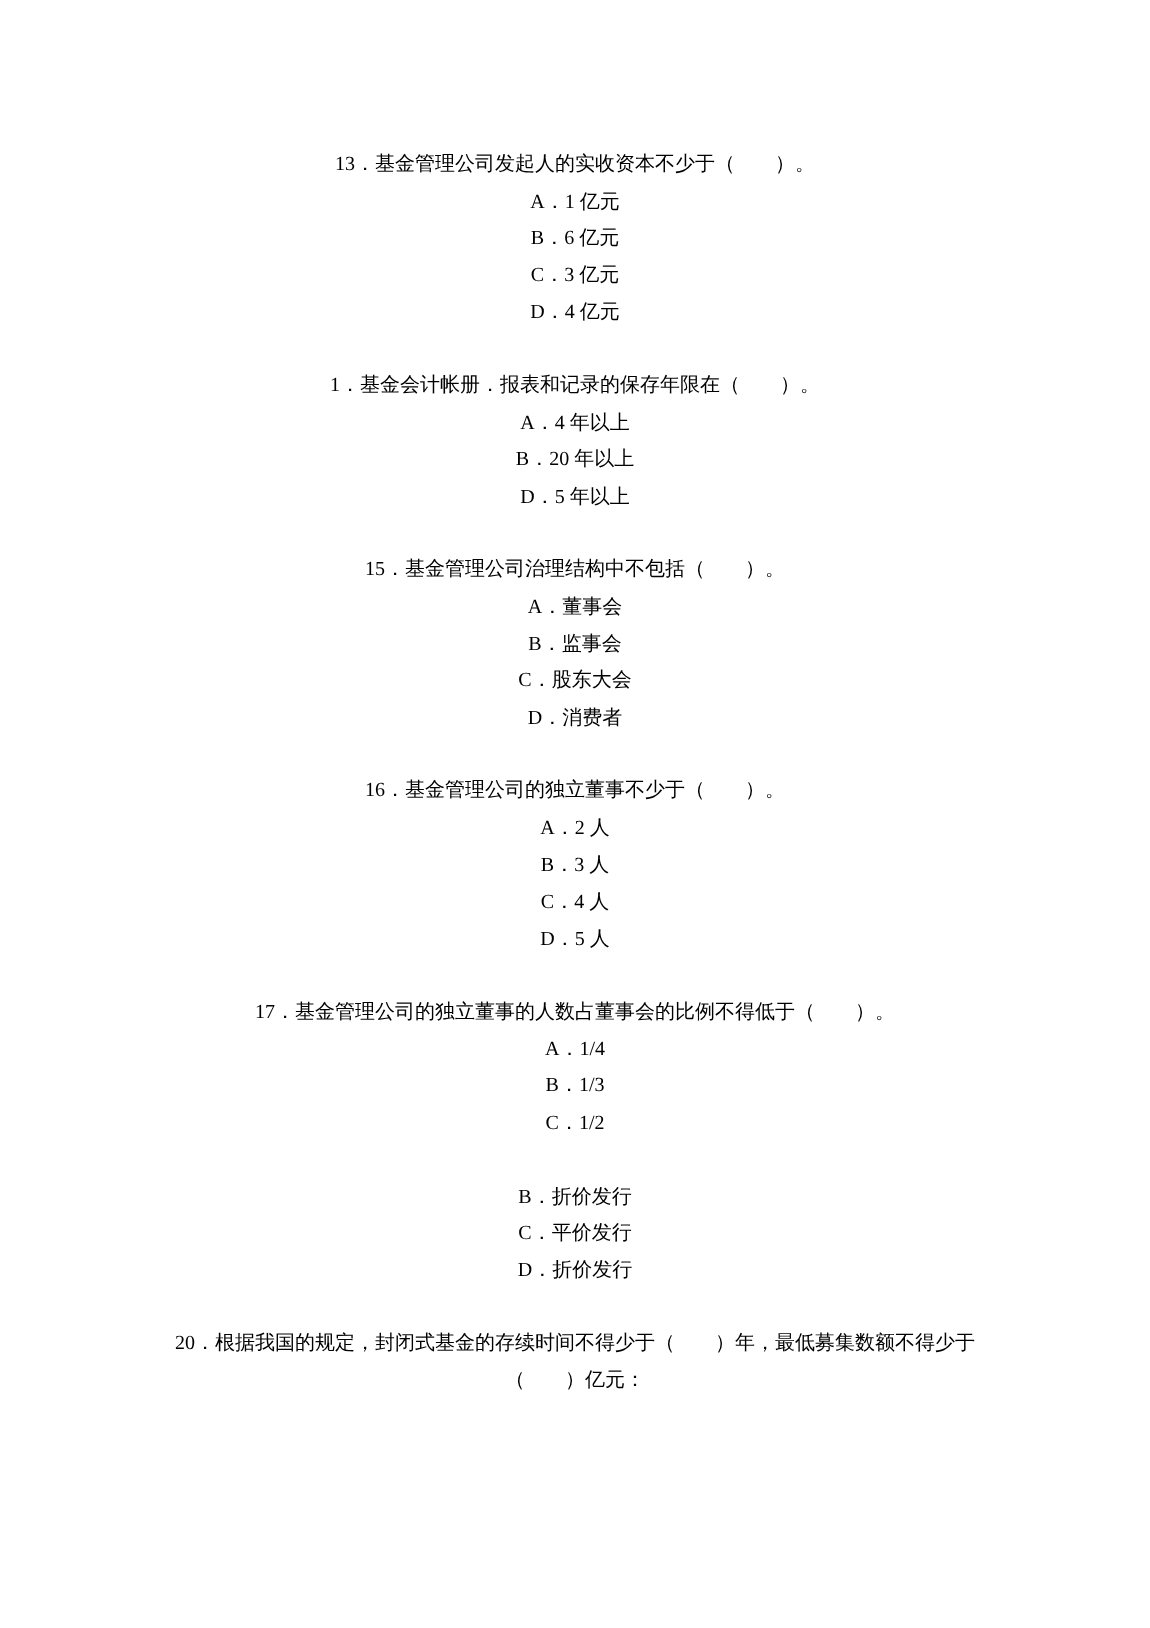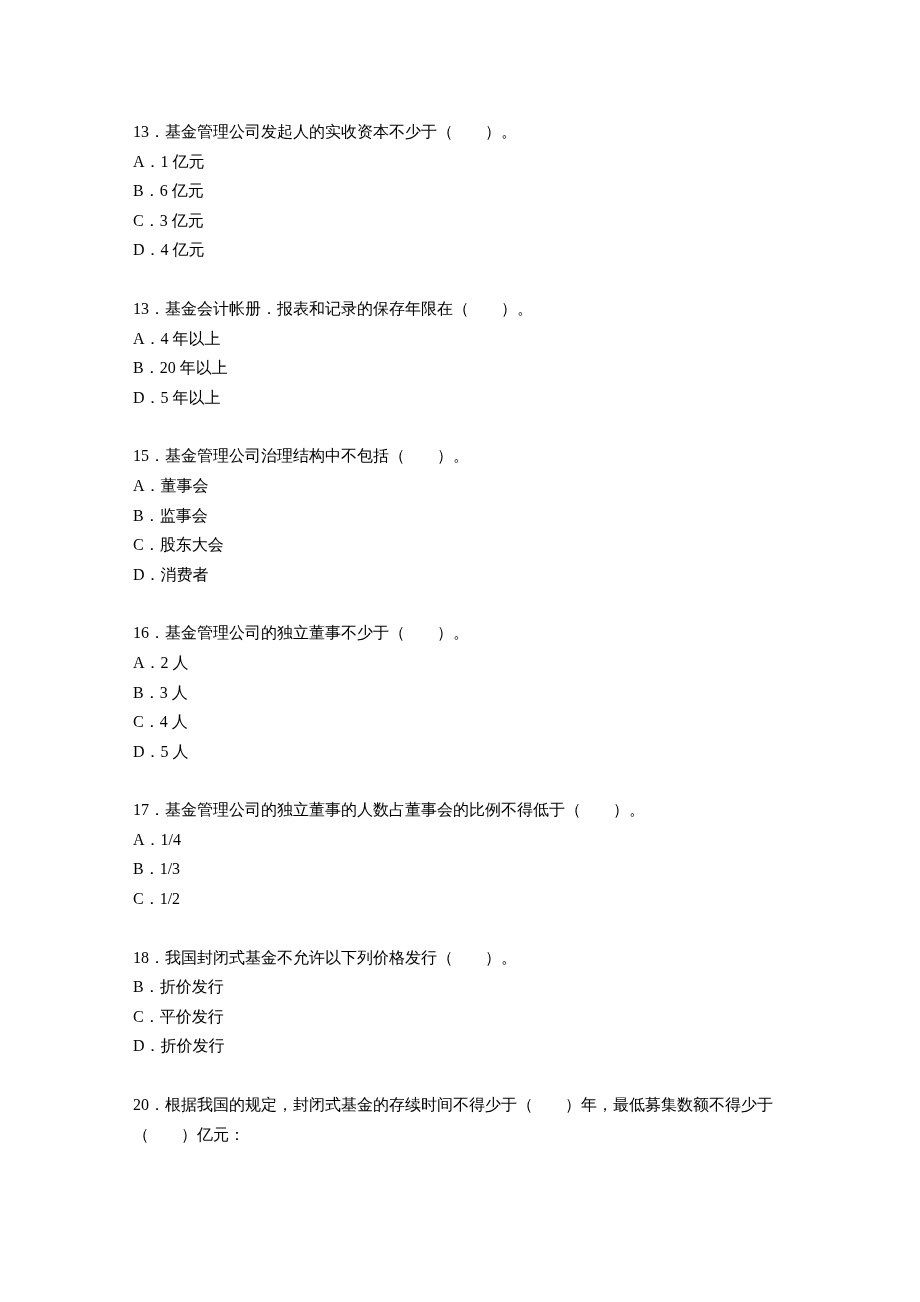--- a/index.html
+++ b/index.html
@@ -12,41 +12,42 @@
       height: 1302px;
       background: #ffffff;
       font-family: "SimSun", "宋体", serif;
       font-size: 16px;
       color: #000000;
       line-height: 1.85;
       padding: 117px 133px 0 133px;
     }
     .question-block {
       margin-bottom: 29px;
+      text-align: center;
     }
     .question-text {
       display: block;
     }
     .option {
       display: block;
     }
   </style>
 </head>
 <body>
 
 <div id="content">
     <div class="question-block">
       <span class="question-text">13．基金管理公司发起人的实收资本不少于（　　）。</span>
       <span class="option">A．1 亿元</span>
       <span class="option">B．6 亿元</span>
       <span class="option">C．3 亿元</span>
       <span class="option">D．4 亿元</span>
     </div>
     <div class="question-block">
-      <span class="question-text">13．基金会计帐册．报表和记录的保存年限在（　　）。</span>
+      <span class="question-text">1．基金会计帐册．报表和记录的保存年限在（　　）。</span>
       <span class="option">A．4 年以上</span>
       <span class="option">B．20 年以上</span>
       <span class="option">D．5 年以上</span>
     </div>
     <div class="question-block">
       <span class="question-text">15．基金管理公司治理结构中不包括（　　）。</span>
       <span class="option">A．董事会</span>
       <span class="option">B．监事会</span>
       <span class="option">C．股东大会</span>
       <span class="option">D．消费者</span>
@@ -58,21 +59,20 @@
       <span class="option">C．4 人</span>
       <span class="option">D．5 人</span>
     </div>
     <div class="question-block">
       <span class="question-text">17．基金管理公司的独立董事的人数占董事会的比例不得低于（　　）。</span>
       <span class="option">A．1/4</span>
       <span class="option">B．1/3</span>
       <span class="option">C．1/2</span>
     </div>
     <div class="question-block">
-      <span class="question-text">18．我国封闭式基金不允许以下列价格发行（　　）。</span>
       <span class="option">B．折价发行</span>
       <span class="option">C．平价发行</span>
       <span class="option">D．折价发行</span>
     </div>
     <div class="question-block">
       <span class="question-text">20．根据我国的规定，封闭式基金的存续时间不得少于（　　）年，最低募集数额不得少于（　　）亿元：</span>
     </div>
   </div>
 
 </body></html>

